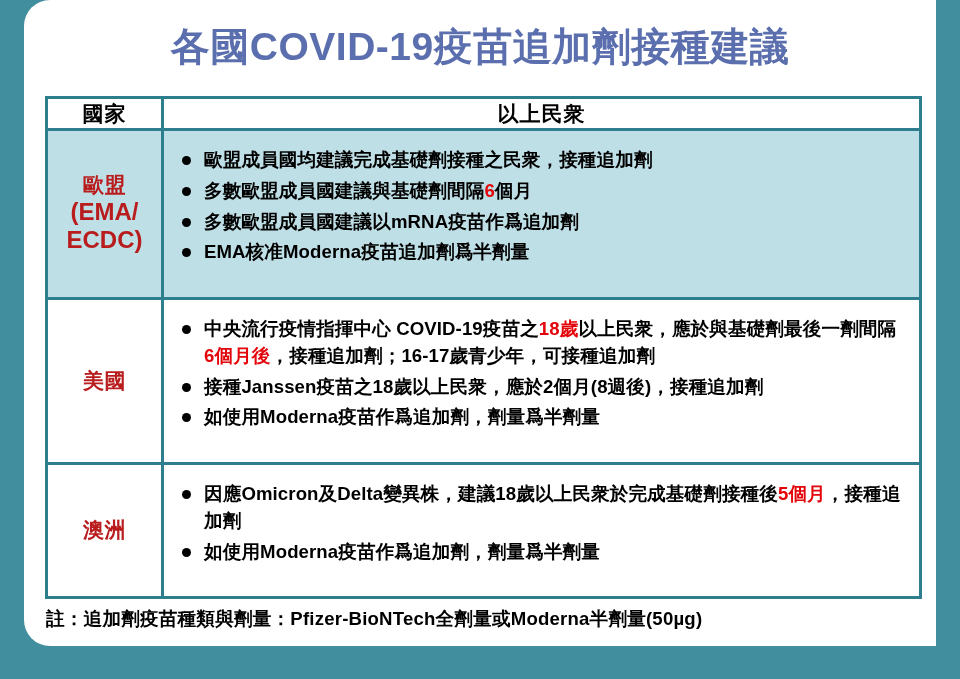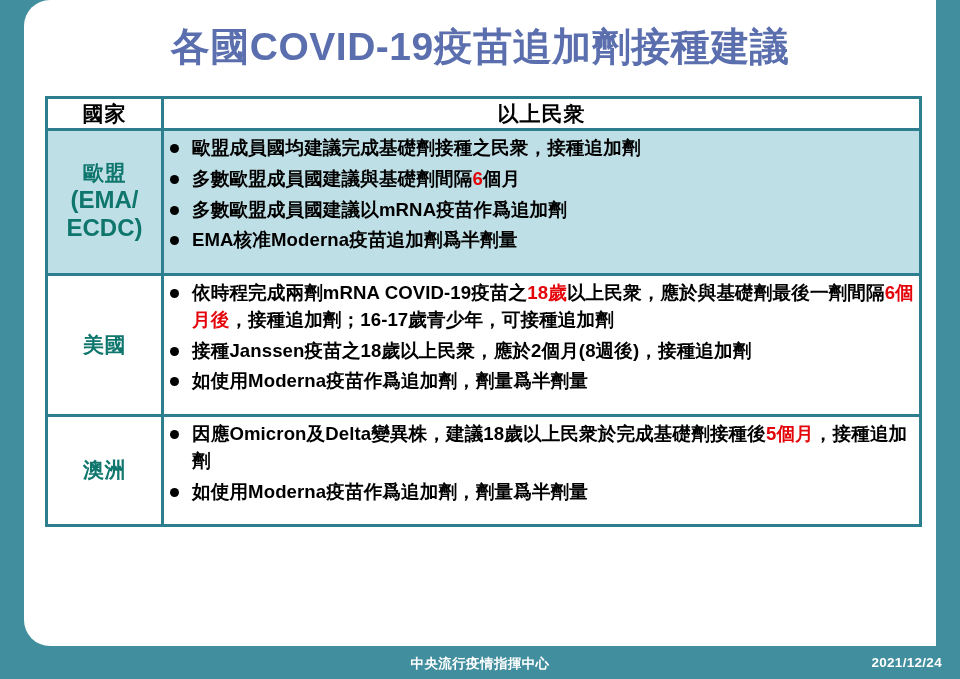--- a/index.html
+++ b/index.html
@@ -81,21 +81,21 @@
     font-weight: bold;
     color: #000000;
     height: 32px;
     letter-spacing: 1px;
   }
 
   .country-cell {
     text-align: center;
     font-size: 21px;
     font-weight: bold;
-    color: #0f766e;
+    color: #b91c1c;
     line-height: 1.18;
     padding: 2px 1px;
     letter-spacing: 0.5px;
   }
   .country-cell .sub {
     display: block;
     font-size: 24px;
     letter-spacing: 0px;
   }
 
@@ -104,21 +104,21 @@
   }
 
   .row-alt .country-cell,
   .row-alt .rec-cell { background: #bfdfe6; }
   .row-plain .country-cell,
   .row-plain .rec-cell { background: #ffffff; }
 
   ul.bullets {
     list-style: none;
     margin: 0;
-    padding: 4px;
+    padding: 16px;
   }
   ul.bullets > li {
     position: relative;
     padding-left: 24px;
     margin: 0 0 4px 0;
     font-size: 18.6px;
     font-weight: bold;
     color: #000;
     line-height: 1.44;
     letter-spacing: 0.1px;
@@ -208,40 +208,37 @@
                   <li><span>多數歐盟成員國建議與基礎劑間隔</span><span class="hl">6</span><span>個月</span></li>
                   <li><span>多數歐盟成員國建議以mRNA疫苗作爲追加劑</span></li>
                   <li><span>EMA核准Moderna疫苗追加劑爲半劑量</span></li>
                 </ul>
               </td>
             </tr>
             <tr class="row-plain">
               <td class="country-cell"><span>美國</span></td>
               <td class="rec-cell">
                 <ul class="bullets">
-                  <li><span>依時程完成兩劑mRNA  COVID-19疫苗之</span><span class="hl">18歲</span><span>以上民衆，應於與基礎劑最後一劑間隔</span><span class="hl">6個月後</span><span>，接種追加劑；16-17歲青少年，可接種追加劑</span></li>
+                  <li><span>中央流行疫情指揮中心  COVID-19疫苗之</span><span class="hl">18歲</span><span>以上民衆，應於與基礎劑最後一劑間隔</span><span class="hl">6個月後</span><span>，接種追加劑；16-17歲青少年，可接種追加劑</span></li>
                   <li><span>接種Janssen疫苗之18歲以上民衆，應於2個月(8週後)，接種追加劑</span></li>
                   <li><span>如使用Moderna疫苗作爲追加劑，劑量爲半劑量</span></li>
                 </ul>
               </td>
             </tr>
             <tr class="row-plain">
               <td class="country-cell"><span>澳洲</span></td>
               <td class="rec-cell">
                 <ul class="bullets">
                   <li><span>因應Omicron及Delta變異株，建議18歲以上民衆於完成基礎劑接種後</span><span class="hl">5個月</span><span>，接種追加劑</span></li>
                   <li><span>如使用Moderna疫苗作爲追加劑，劑量爲半劑量</span></li>
                 </ul>
               </td>
             </tr>
           </tbody>
       </table>
     </div>
 
+    <div class="footnote">註：追加劑疫苗種類與劑量：Pfizer-BioNTech全劑量或Moderna半劑量(50µg)</div>
 
   </div>
 
-  <div class="footer">
-    <div class="org">中央流行疫情指揮中心</div>
-    <div class="date">2021/12/24</div>
-  </div>
 
 </div>
 
 </body></html>

